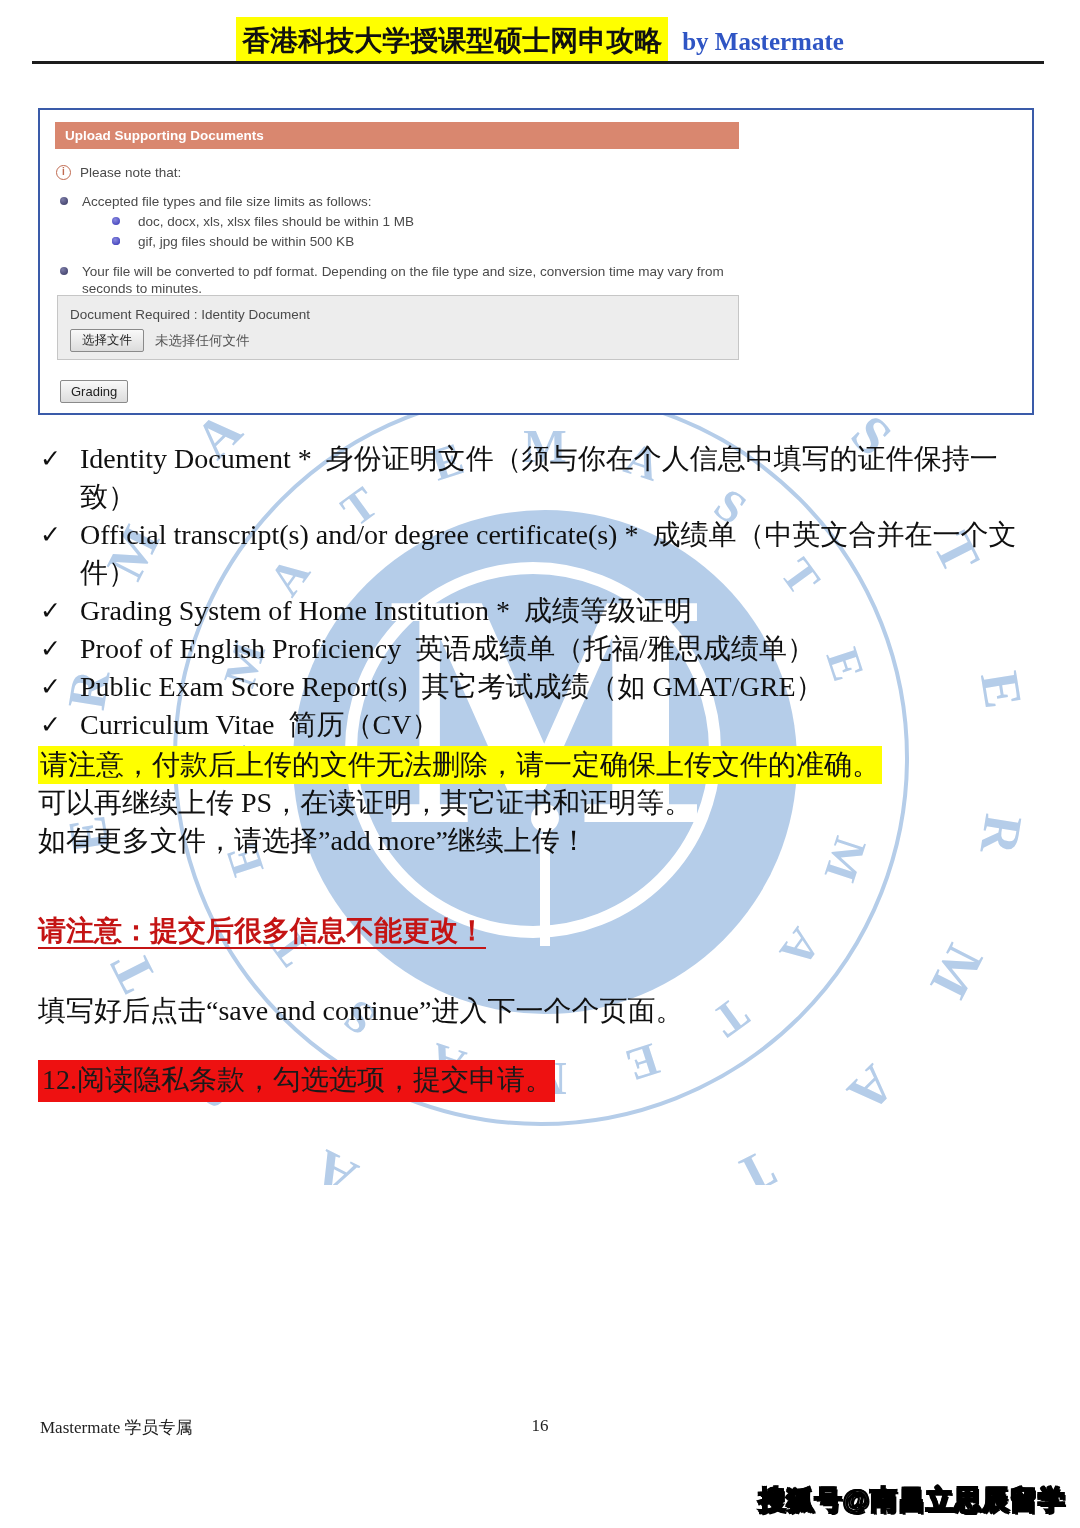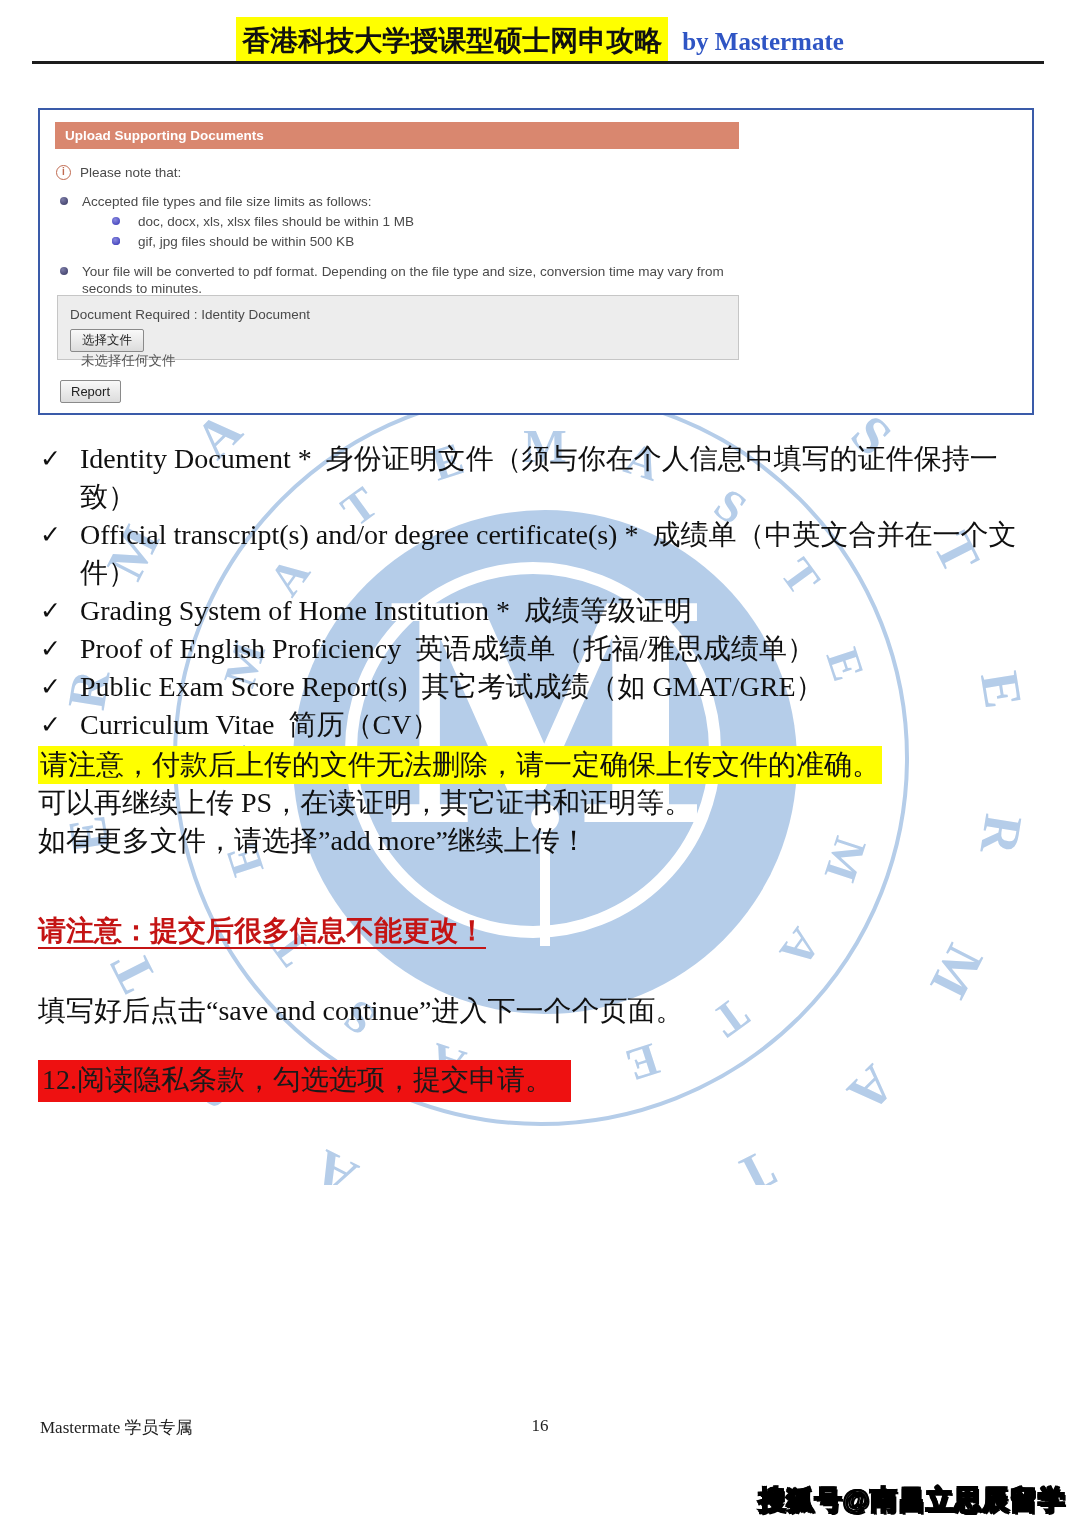--- a/index.html
+++ b/index.html
@@ -51,39 +51,39 @@
   .info-icon{display:inline-block;width:15px;height:15px;border:1.5px solid #c06a50;border-radius:50%;
     color:#c06a50;font-size:10px;line-height:12px;text-align:center;font-weight:bold;margin-right:9px;flex:0 0 auto;}
   .b1{position:relative;margin:13px 0 0 16px;padding-left:26px;max-width:700px;line-height:17px;}
   .b1 .dot{position:absolute;left:4px;top:4px;width:8px;height:8px;border-radius:50%;
     background:radial-gradient(circle at 35% 30%,#7d7da8,#35355f);}
   .b2{position:relative;margin:3px 0 0 58px;padding-left:40px;line-height:17px;}
   .b2 .dot{position:absolute;left:14px;top:4px;width:8px;height:8px;border-radius:50%;
     background:radial-gradient(circle at 40% 35%,#8a8ae0,#3434b4);}
   .doc-required-box{position:absolute;left:17px;top:185px;width:682px;height:65px;
     background:#ededed;border:1px solid #c6c6c6;padding:11px 12px;}
-  .file-row{margin-top:7px;display:flex;align-items:flex-start;flex-direction:column;}
+  .file-row{margin-top:7px;display:flex;align-items:center;}
   .btn{display:inline-block;background:linear-gradient(#f9f9f9,#dcdcdc);border:1px solid #8a8a8a;
     border-radius:2px;color:#222;font-size:12.5px;padding:2px 11px;cursor:pointer;
     font-family:"Liberation Sans","DejaVu Sans",sans-serif;}
   .no-file{margin-left:11px;color:#555;}
   .upload-btn{position:absolute;left:20px;top:270px;font-size:13px;padding:3px 10px;}
 
   
   .content{position:absolute;left:38px;top:440px;width:1008px;z-index:2;
     font-size:28px;line-height:38px;color:#101010;}
   .chk-item{position:relative;padding-left:42px;}
   .chk{position:absolute;left:2px;top:0;font-size:25px;}
   .zh{margin-left:14px;}
   .hl-yellow{display:inline-block;background:var(--highlight-yellow);padding:0 2px;margin-top:2px;text-align:right;}
   .reco-warning{margin-top:52px;color:var(--warning-red);font-weight:bold;
     text-decoration:underline;text-decoration-color:var(--warning-red);text-decoration-thickness:2px;text-underline-offset:7px;}
   .save-line{margin-top:42px;font-family:Liberation Serif, serif;}
   .red-banner{display:inline-block;background:var(--banner-red);color:#1a1a1a;
-    padding:1px 18px 3px 4px;margin-top:30px;}
+    padding:1px 2px 3px 4px;margin-top:30px;}
   .final-note{font-weight:bold;text-align:justify;text-justify:inter-ideograph;
     text-decoration:underline;text-decoration-thickness:2.5px;text-underline-offset:7px;}
 
   
   .footer{position:absolute;top:1416px;left:0;width:100%;z-index:2;font-size:17px;color:#222;}
   .footer-left{position:absolute;left:40px;top:0;}
   .footer-page{position:absolute;left:0;width:100%;text-align:center;top:0;}
   .sohu-badge{position:absolute;right:14px;top:1482px;z-index:3;
     font-family:"Liberation Sans","DejaVu Sans",sans-serif;font-weight:bold;font-size:27px;
     color:#ffffff;-webkit-text-stroke:2px #000;letter-spacing:1px;
@@ -177,21 +177,21 @@
   </div>
 
   <div class="doc-required-box">
     <div>Document Required : Identity Document</div>
     <div class="file-row">
       <span class="btn">选择文件</span>
       <span class="no-file">未选择任何文件</span>
     </div>
   </div>
 
-  <span class="btn upload-btn">Report</span>
+  <span class="btn upload-btn">Grading</span>
 </div>
 
 <div class="content">
 
   <div class="chk-item">
     <span class="chk">✓</span><span>Identity Document *</span><span class="zh">身份证明文件（须与你在个人信息中填写的证件保持一致）</span>
   </div>
   <div class="chk-item">
     <span class="chk">✓</span><span>Official transcript(s) and/or degree certificate(s) *</span><span class="zh">成绩单（中英文合并在一个文件）</span>
   </div>

